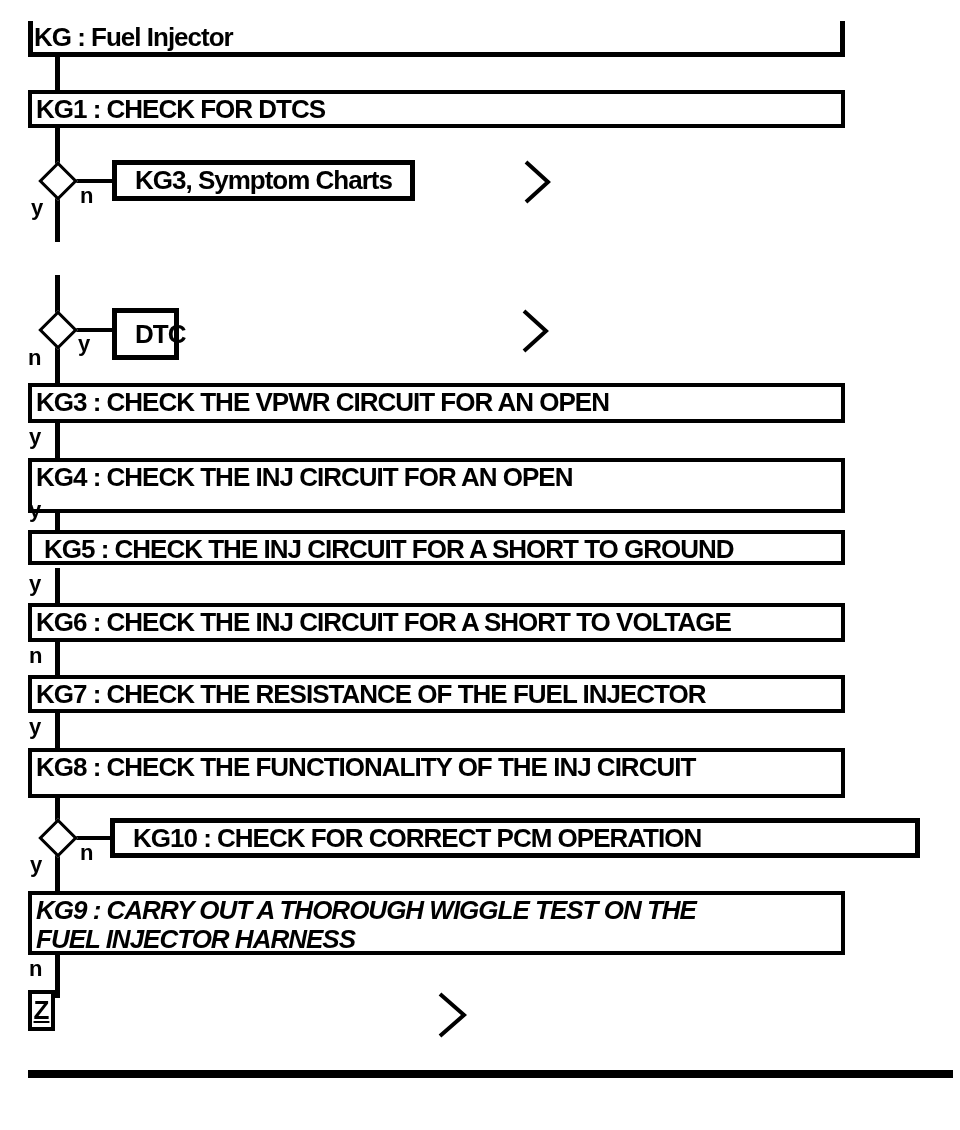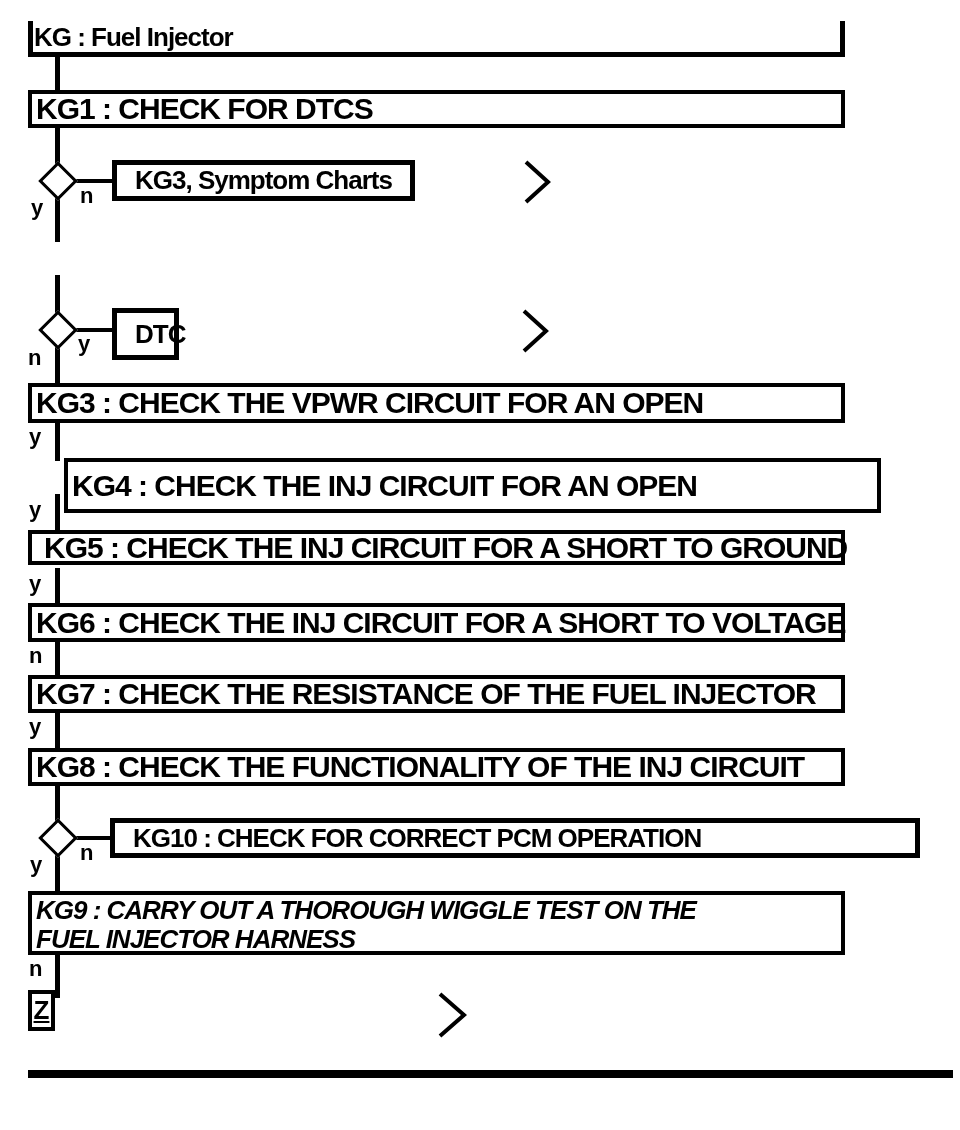--- a/index.html
+++ b/index.html
@@ -11,22 +11,22 @@
   .hline{position:absolute;height:4px;background:#000;}
 
   
   .title-underline{position:absolute;left:28px;top:52px;width:817px;height:5px;background:#000;}
   .title-leftbar{position:absolute;left:28px;top:21px;width:5px;height:36px;background:#000;}
   .title-righttick{position:absolute;left:840px;top:21px;width:5px;height:36px;background:#000;}
   .title-text{position:absolute;left:34px;top:22px;font-size:26px;font-weight:bold;letter-spacing:-1px;white-space:nowrap;text-align:right;}
 
   
   .pbox{position:absolute;left:28px;width:817px;border:4px solid #000;background:#fff;
-        box-sizing:border-box;display:flex;align-items:center;padding-left:4px;
-        font-size:30px;font-weight:bold;letter-spacing:-1px;white-space:nowrap;overflow:visible;}
+        box-sizing:border-box;display:flex;padding-left:4px;
+        font-size:26px;font-weight:bold;letter-spacing:-1px;white-space:nowrap;overflow:visible;}
   .pbox2{position:absolute;left:28px;width:817px;border:4px solid #000;background:#fff;
         box-sizing:border-box;padding:1px 0 0 4px;
         font-size:26px;font-weight:bold;letter-spacing:-1px;line-height:29px;white-space:nowrap;font-style:italic;}
 
   
   .bbox{position:absolute;border:5px solid #000;background:#fff;box-sizing:border-box;
         display:flex;align-items:center;padding-left:18px;
         font-size:26px;font-weight:bold;letter-spacing:-1px;white-space:nowrap;}
 
   
@@ -71,33 +71,33 @@
   <div class="hline" style="left:72px;top:179px;width:44px;"></div>
   <div class="hline" style="left:72px;top:328px;width:44px;"></div>
   <div class="hline" style="left:72px;top:836px;width:44px;"></div>
 
   <div class="pbox" style="top:90px;height:38px;">
       <span>KG1 : CHECK FOR DTCS</span>
     </div>
   <div class="pbox" style="top:383px;height:40px;">
       <span>KG3 : CHECK THE VPWR CIRCUIT FOR AN OPEN</span>
     </div>
-  <div class="pbox" style="top:458px;height:55px;margin-left:36px;">
+  <div class="pbox" style="top:458px;height:55px;">
       <span>KG4 : CHECK THE INJ CIRCUIT FOR AN OPEN</span>
     </div>
   <div class="pbox" style="top:530px;height:35px;padding-left:12px;">
       <span>KG5 : CHECK THE INJ CIRCUIT FOR A SHORT TO GROUND</span>
     </div>
   <div class="pbox" style="top:603px;height:39px;">
       <span>KG6 : CHECK THE INJ CIRCUIT FOR A SHORT TO VOLTAGE</span>
     </div>
   <div class="pbox" style="top:675px;height:38px;">
       <span>KG7 : CHECK THE RESISTANCE OF THE FUEL INJECTOR</span>
     </div>
-  <div class="pbox" style="top:748px;height:38px;">
+  <div class="pbox" style="top:748px;height:50px;">
       <span>KG8 : CHECK THE FUNCTIONALITY OF THE INJ CIRCUIT</span>
     </div>
   <div class="pbox2" style="top:891px;height:64px;">
     <div>KG9 : CARRY OUT A THOROUGH WIGGLE TEST ON THE</div>
     <div>FUEL INJECTOR HARNESS</div>
   </div>
 
   <div class="bbox" style="left:112px;top:160px;width:303px;height:41px;">
       <span>KG3, Symptom Charts</span>
     </div>

